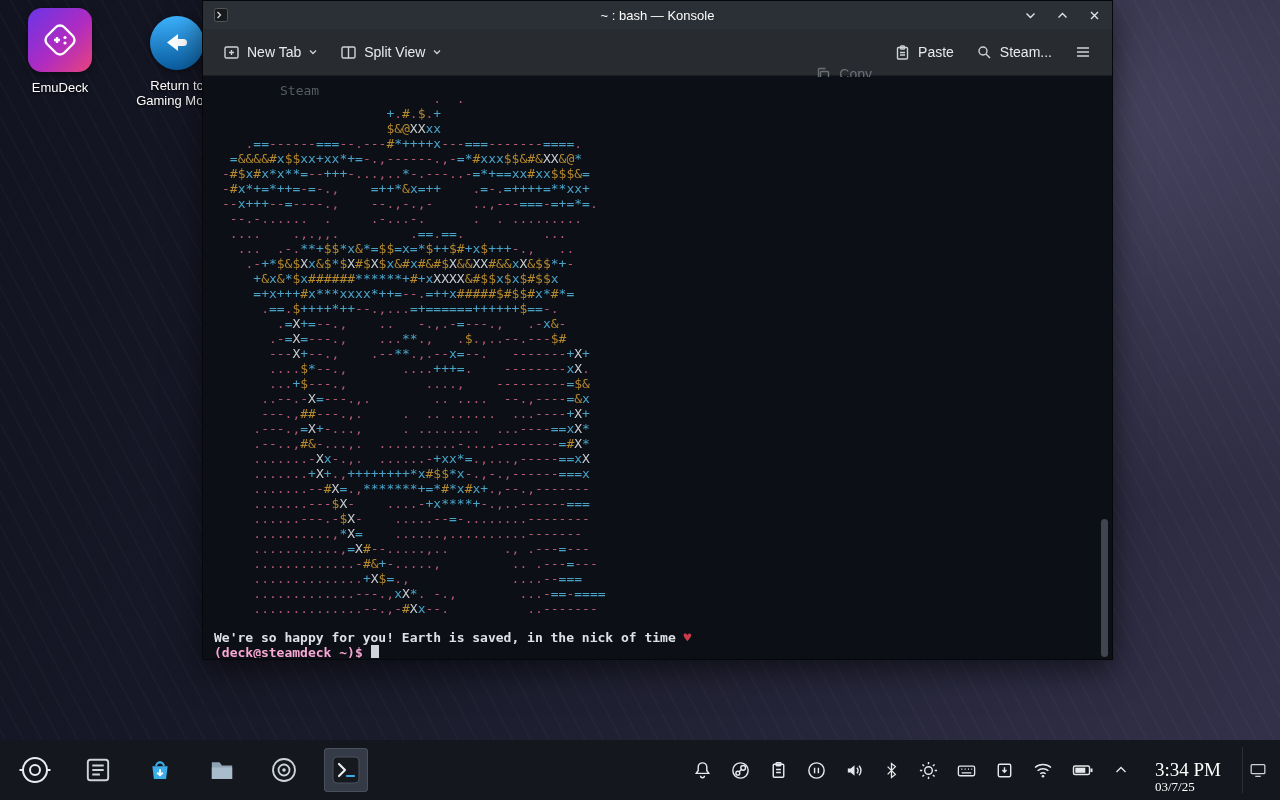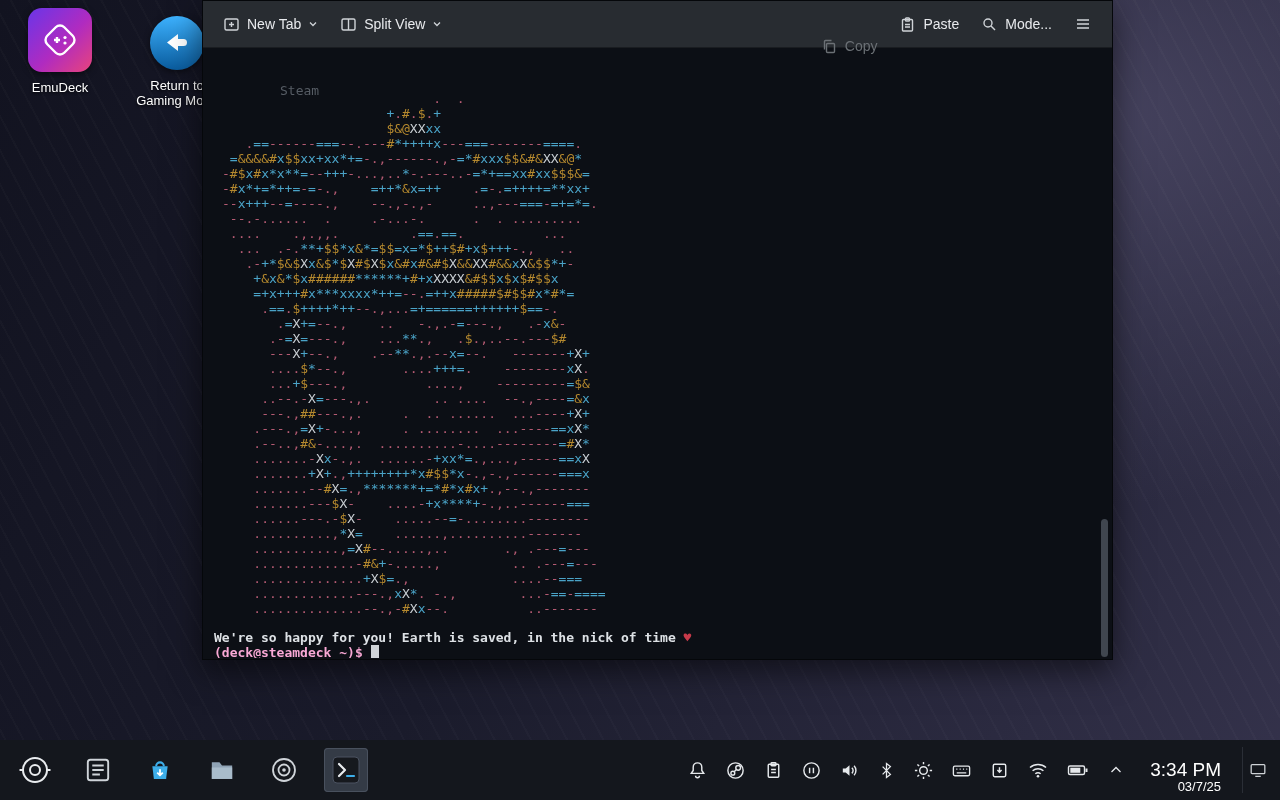--- a/index.html
+++ b/index.html
@@ -56,21 +56,21 @@
     background:#40464f; border-radius:4px; }
 
   
   .taskbar { position:absolute; left:0; right:0; bottom:0; height:60px; z-index:3;
     background:#14171d; display:flex; align-items:center; padding:0 8px 0 12px; gap:18px; color:#e6e9ec; }
   .launcher { width:46px; height:46px; display:flex; align-items:center; justify-content:center; }
   .task-tile { width:44px; height:44px; display:flex; align-items:center; justify-content:center; border-radius:4px; }
   .task-tile.active { background:#343b46; box-shadow:inset 0 0 0 1px #49515e; }
   .tray { margin-left:auto; display:flex; align-items:center; gap:17px; }
   .tray svg { display:block; }
-  .clock { text-align:right; color:#fff; line-height:1.15; margin:14px 4px 0 8px; }
+  .clock { text-align:left; color:#fff; line-height:1.15; margin:14px 4px 0 8px;font-family:Liberation Serif, serif; }
   .clock .time { font-size:19px; }
   .clock .date { font-size:13px; }
   .show-desktop { width:30px; height:46px; display:flex; align-items:center; justify-content:center;
     border-left:1px solid #2a2e36; color:#cfd3d7; }
 </style>
 </head>
 <body>
 
 <div class="desktop">
 
@@ -89,20 +89,48 @@
   <div class="desk-icon" style="left:127px; top:16px;">
     <div class="art gaming-art">
       <svg width="30" height="30" viewBox="0 0 30 30">
         <path d="M16 6 L5 14.5 L16 23 V18 h5.5 a3.5 3.5 0 0 0 0-7 H16 Z" fill="#ffffff"></path>
       </svg>
     </div>
     <div>Return to Gaming Mode</div>
   </div>
 
   <div class="window">
+    <div class="titlebar">
+      <span class="left">
+        <span class="winbtn">
+          <svg width="14" height="14" viewBox="0 0 14 14">
+              <rect x="0.5" y="0.5" width="13" height="13" rx="2" fill="#16191e" stroke="#555"></rect>
+              <path d="M3.5 4l3 3-3 3" stroke="#cfd3d7" stroke-width="1.4" fill="none"></path>
+            </svg>
+        </span>
+      </span>
+      <span class="title">~ : bash — Konsole</span>
+      <span class="controls">
+        <span class="winbtn">
+          <svg width="13" height="13" viewBox="0 0 13 13" fill="none" stroke="currentColor" stroke-width="1.4">
+              <path d="M2.5 4.5l4 4 4-4"></path>
+            </svg>
+        </span>
+        <span class="winbtn">
+          <svg width="13" height="13" viewBox="0 0 13 13" fill="none" stroke="currentColor" stroke-width="1.4">
+              <path d="M2.5 8.5l4-4 4 4"></path>
+            </svg>
+        </span>
+        <span class="winbtn">
+          <svg width="13" height="13" viewBox="0 0 13 13" fill="none" stroke="currentColor" stroke-width="1.4">
+              <path d="M3 3l7 7M10 3l-7 7"></path>
+            </svg>
+        </span>
+      </span>
+    </div>
 
     <div class="toolbar">
       <div class="tb-btn">
         <svg width="17" height="17" viewBox="0 0 17 17" fill="none" stroke="#cfd3d7" stroke-width="1.4">
             <rect x="2" y="3" width="13" height="11" rx="1.5"></rect>
             <path d="M8.5 6v5M6 8.5h5"></path>
           </svg>
         <span>New Tab</span>
         <svg width="10" height="10" viewBox="0 0 10 10" fill="none" stroke="#cfd3d7" stroke-width="1.3">
             <path d="M2 3.5l3 3 3-3"></path>
@@ -132,21 +160,21 @@
             <rect x="6.5" y="2" width="4" height="3" rx="0.8"></rect>
             <path d="M6 8.5h5M6 11h5"></path>
           </svg>
         <span>Paste</span>
       </div>
       <div class="tb-btn">
         <svg width="17" height="17" viewBox="0 0 17 17" fill="none" stroke="#cfd3d7" stroke-width="1.4">
             <circle cx="7" cy="7" r="4"></circle>
             <path d="M10 10l4 4"></path>
           </svg>
-        <span>Mode...</span>
+        <span>Steam...</span>
       </div>
       <div class="tb-btn">
         <svg width="18" height="18" viewBox="0 0 18 18" fill="none" stroke="#cfd3d7" stroke-width="1.6">
             <path d="M3 5h12M3 9h12M3 13h12"></path>
           </svg>
       </div>
     </div>
 
     <div class="terminal">
       <div class="watermark">Steam</div>

